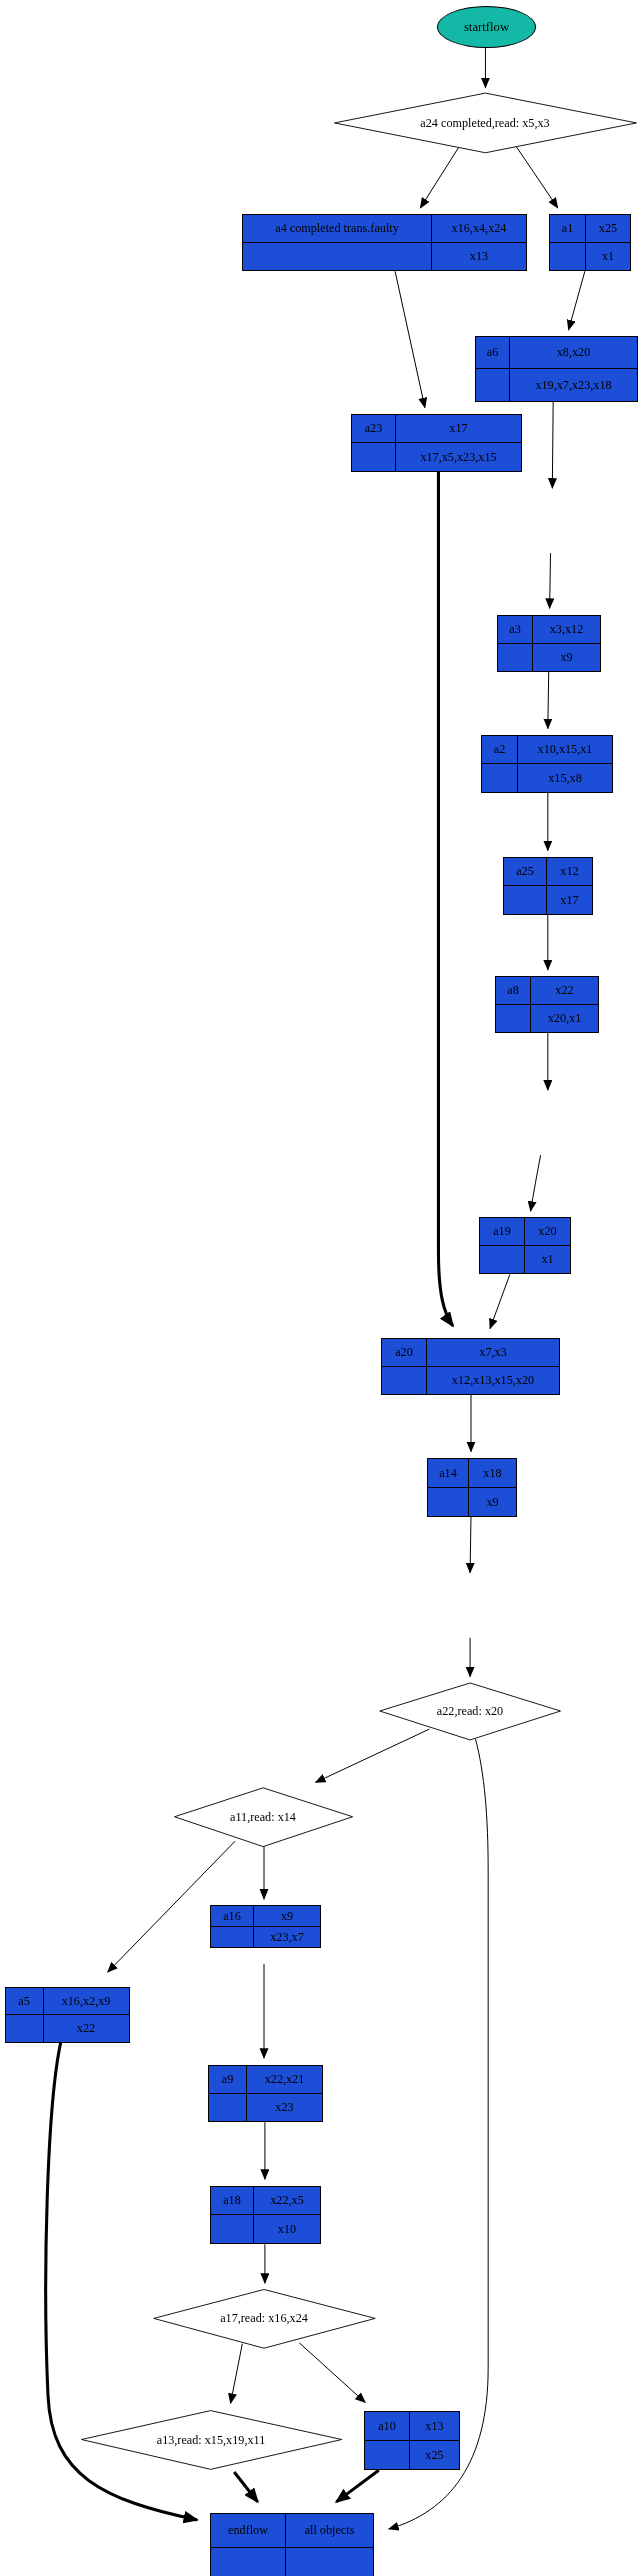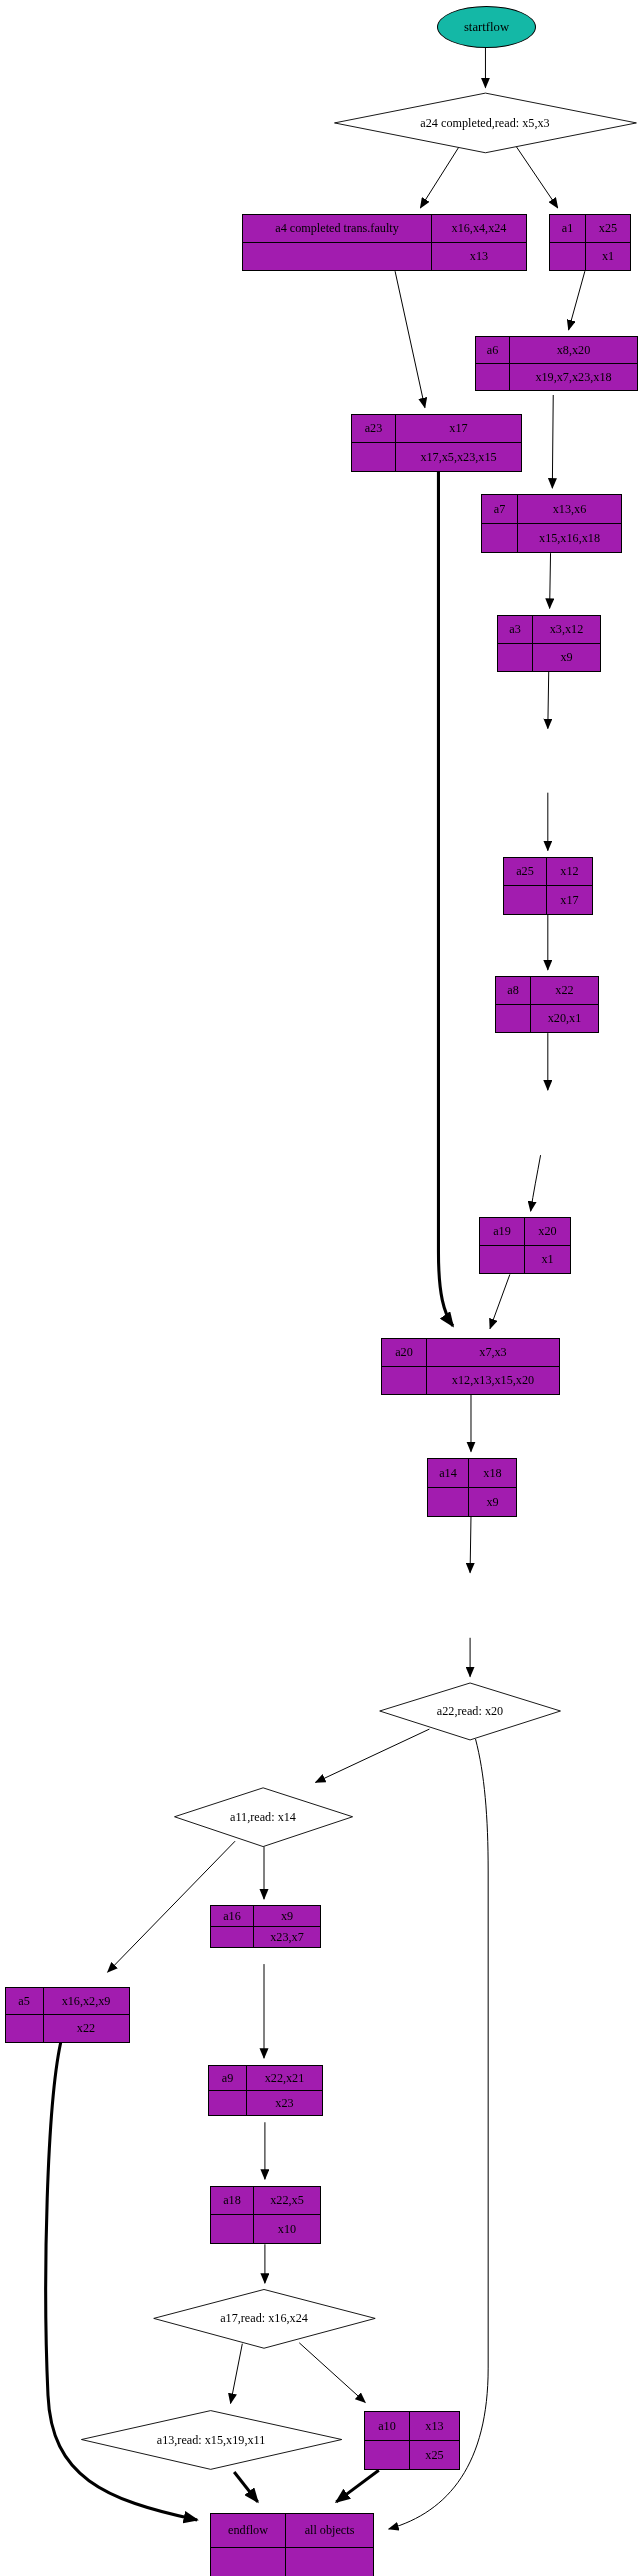--- a/index.html
+++ b/index.html
@@ -13,21 +13,21 @@
   }
   svg.edge-layer{position:absolute;left:0;top:0;width:641px;height:2576px;}
   .edge{fill:none;stroke:#000;stroke-width:1.1px;}
   .edge.bold{stroke-width:3.4px;}
   .shape{fill:#fff;stroke:#000;stroke-width:1px;}
   
   .rec{
     position:absolute;
     box-sizing:border-box;
     border:0.9px solid #000;
-    background:#a21caf;
+    background:#1d4ed8;
     display:grid;
     grid-template-columns:var(--lw) 1fr;
     grid-template-rows:1fr 1fr;
     font-size:12.2px;
     line-height:1;
   }
   .rc{
     display:flex;align-items:center;justify-content:center;
     white-space:nowrap;overflow:hidden;
   }
@@ -120,48 +120,48 @@
     <div class="rc">x13</div>
   </div>
 
   <div class="rec" style="left:549px;top:214px;width:82px;height:57px;--lw:36px">
     <div class="rc h l">a1</div>
     <div class="rc h">x25</div>
     <div class="rc l"></div>
     <div class="rc">x1</div>
   </div>
 
-  <div class="rec" style="left:475px;top:336px;width:163px;height:55px;--lw:34px">
+  <div class="rec" style="left:475px;top:336px;width:163px;height:66px;--lw:34px">
     <div class="rc h l">a6</div>
     <div class="rc h">x8,x20</div>
     <div class="rc l"></div>
     <div class="rc">x19,x7,x23,x18</div>
   </div>
 
   <div class="rec" style="left:351px;top:414px;width:171px;height:58px;--lw:44px">
     <div class="rc h l">a23</div>
     <div class="rc h">x17</div>
     <div class="rc l"></div>
     <div class="rc">x17,x5,x23,x15</div>
   </div>
 
-  <div class="rec" style="left:481px;top:494px;width:141px;height:59px;--lw:36px">
-    <div class="rc h l">a7</div>
-    <div class="rc h">x13,x6</div>
-    <div class="rc l"></div>
-    <div class="rc">x15,x16,x18</div>
-  </div>
 
   <div class="rec" style="left:497px;top:615px;width:104px;height:57px;--lw:35px">
     <div class="rc h l">a3</div>
     <div class="rc h">x3,x12</div>
     <div class="rc l"></div>
     <div class="rc">x9</div>
   </div>
 
+  <div class="rec" style="left:481px;top:735px;width:132px;height:58px;--lw:36px">
+    <div class="rc h l">a2</div>
+    <div class="rc h">x10,x15,x1</div>
+    <div class="rc l"></div>
+    <div class="rc">x15,x8</div>
+  </div>
 
   <div class="rec" style="left:503px;top:857px;width:90px;height:58px;--lw:43px">
     <div class="rc h l">a25</div>
     <div class="rc h">x12</div>
     <div class="rc l"></div>
     <div class="rc">x17</div>
   </div>
 
   <div class="rec" style="left:495px;top:976px;width:104px;height:57px;--lw:35px">
     <div class="rc h l">a8</div>
@@ -200,21 +200,21 @@
     <div class="rc">x23,x7</div>
   </div>
 
   <div class="rec" style="left:4.5px;top:1987px;width:125px;height:56px;--lw:38px">
     <div class="rc h l">a5</div>
     <div class="rc h">x16,x2,x9</div>
     <div class="rc l"></div>
     <div class="rc">x22</div>
   </div>
 
-  <div class="rec" style="left:208px;top:2065px;width:115px;height:51px;--lw:38px">
+  <div class="rec" style="left:208px;top:2065px;width:115px;height:57px;--lw:38px">
     <div class="rc h l">a9</div>
     <div class="rc h">x22,x21</div>
     <div class="rc l"></div>
     <div class="rc">x23</div>
   </div>
 
   <div class="rec" style="left:210px;top:2186px;width:111px;height:58px;--lw:43px">
     <div class="rc h l">a18</div>
     <div class="rc h">x22,x5</div>
     <div class="rc l"></div>

